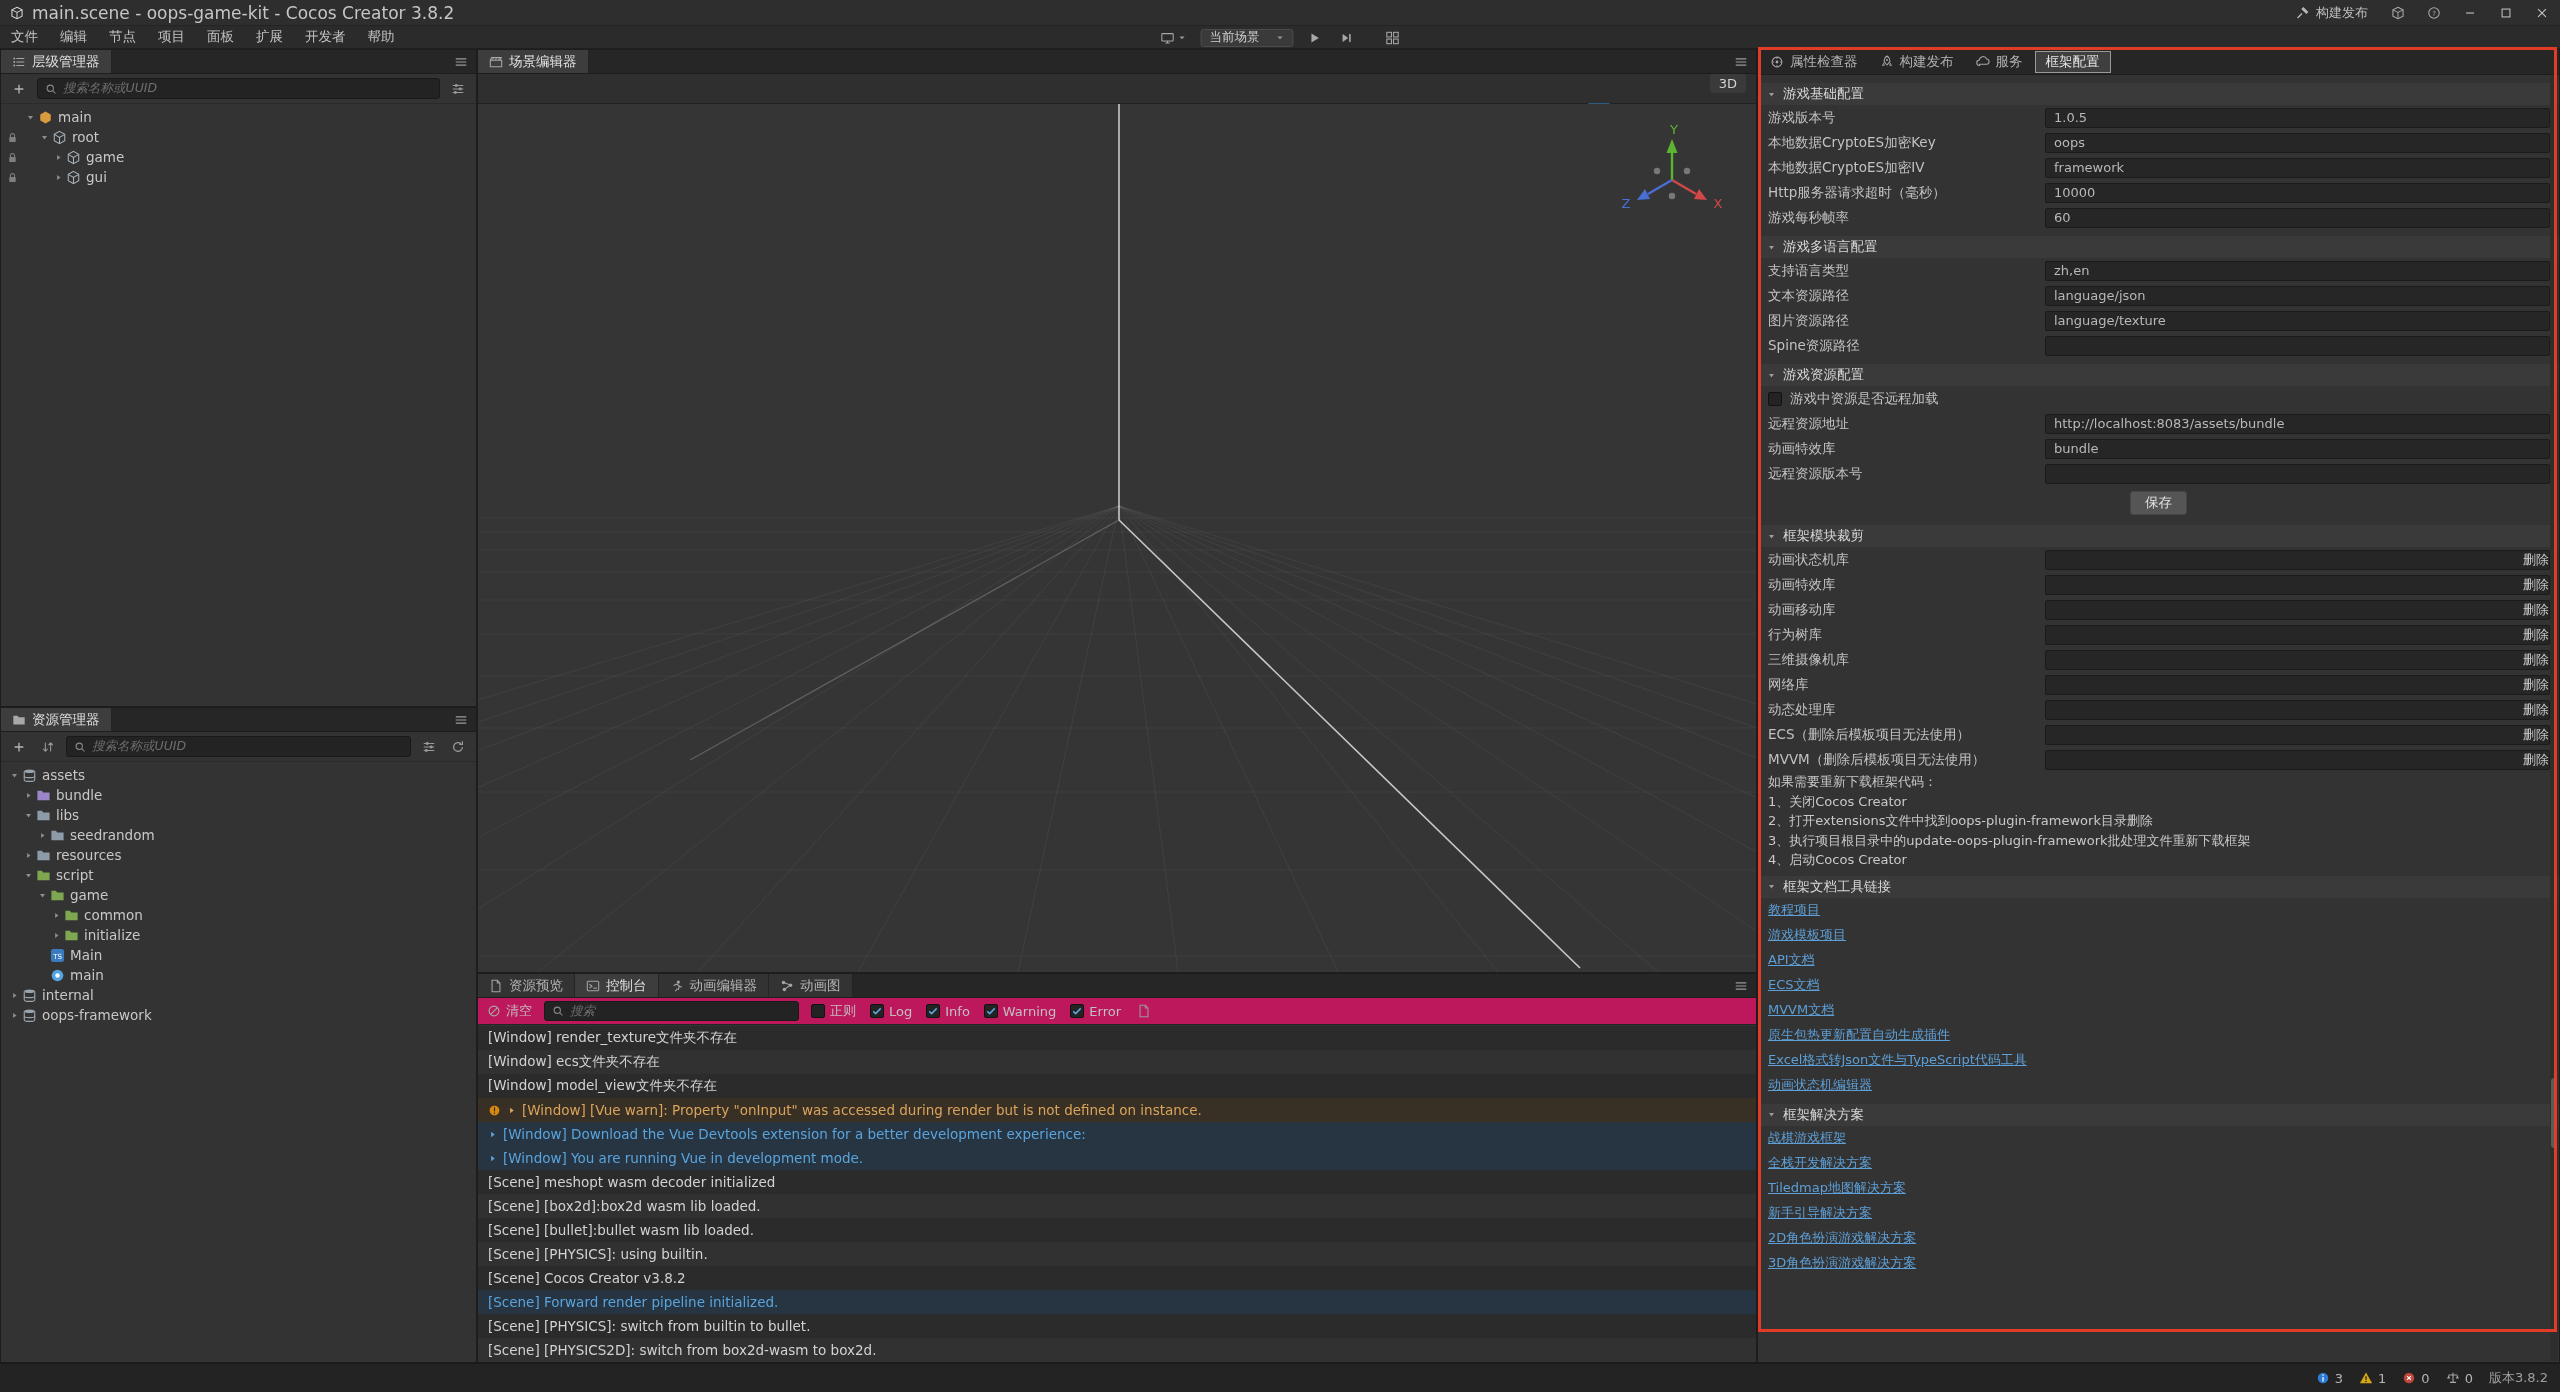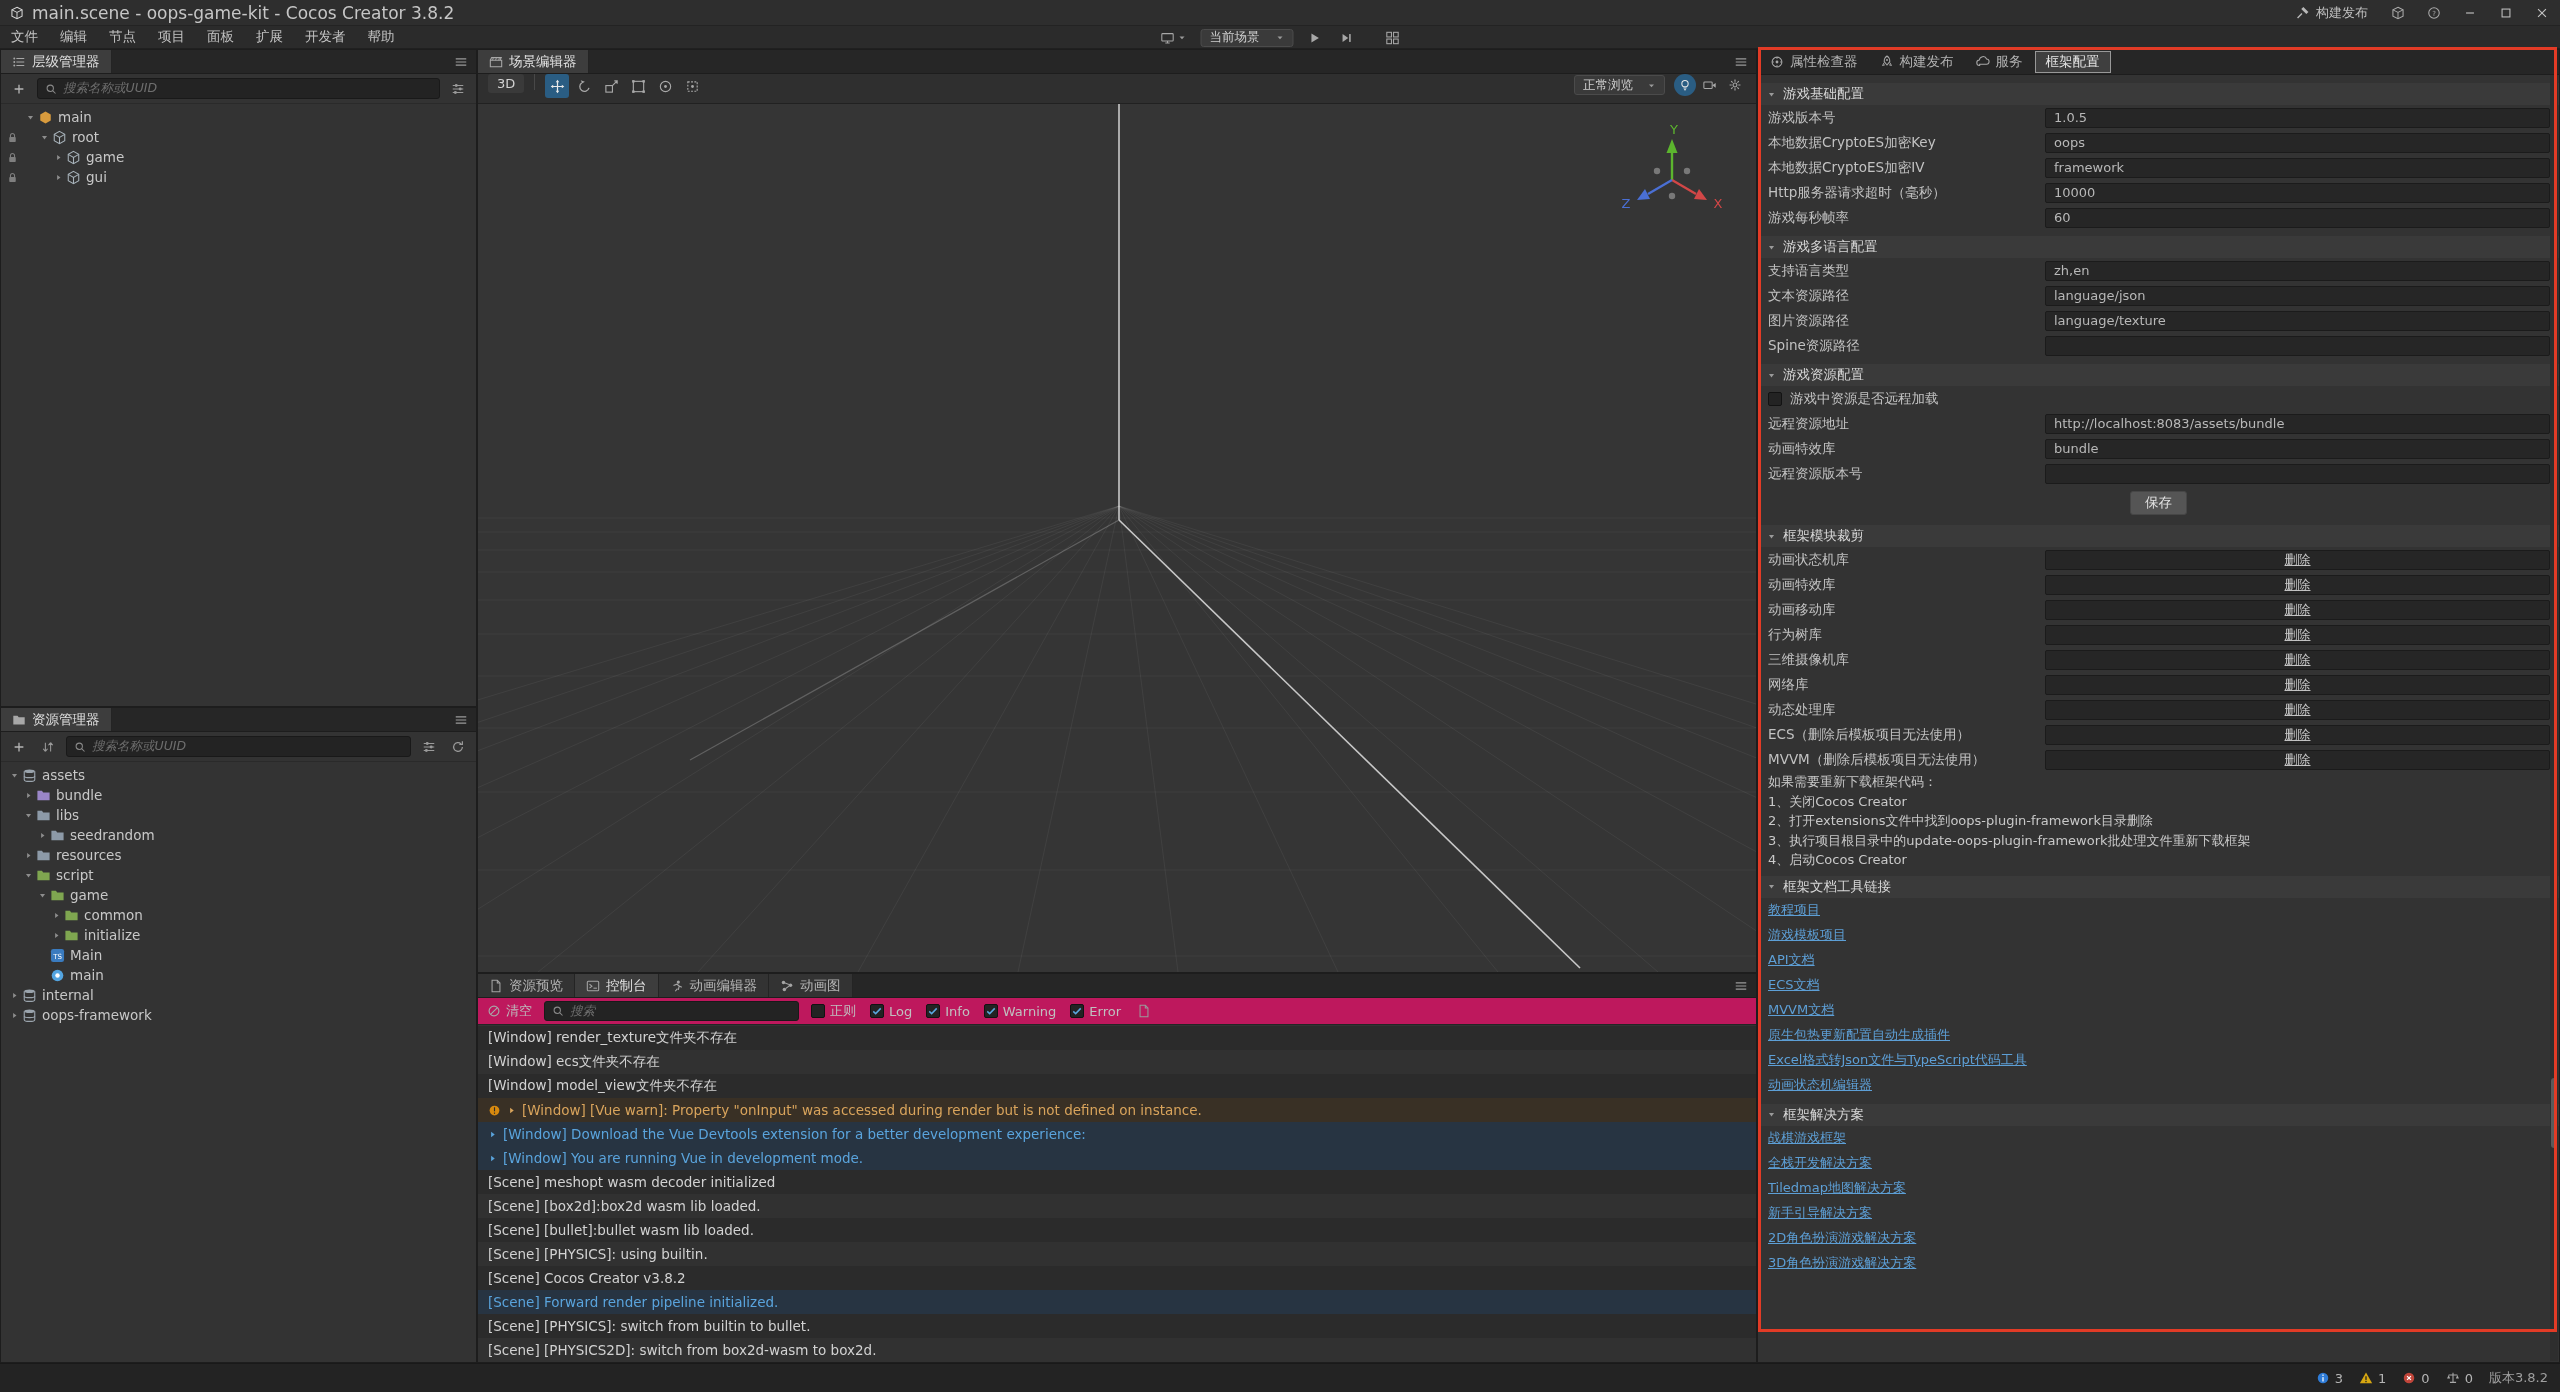--- a/index.html
+++ b/index.html
@@ -43,21 +43,21 @@
 
 .tree{padding-top:3px;overflow:hidden;}
 .tree-row{height:20px;display:flex;align-items:center;position:relative;}
 .lock-slot{position:absolute;left:5px;width:13px;height:13px;display:flex;}
 .indent{flex-shrink:0;}
 .tree-arrow{width:15px;height:12px;display:flex;align-items:center;justify-content:center;flex-shrink:0;}
 .tree-arrow svg{width:9px;height:9px;}
 .icn.tree-icn{width:15px;height:15px;}
 .tree-label{font-size:13.5px;color:#c8c8c8;margin-left:5px;white-space:nowrap;}
 
-.scene-toolbar{height:30px;background:#2f2f2f;border-bottom:1px solid #212121;display:flex;align-items:flex-start;padding:0 10px;gap:5px;}
+.scene-toolbar{height:30px;background:#2f2f2f;border-bottom:1px solid #212121;display:flex;align-items:flex-end;padding:0 10px;gap:5px;flex-direction:column;}
 .mode3d{font-size:13px;color:#d2d2d2;padding:2px 9px;border-radius:3px;background:#3a3a3a;}
 .vsep{width:1px;height:16px;background:#484848;margin:0 5px;}
 .tools{display:flex;align-items:center;gap:3px;}
 .tool-icon{width:24px;height:24px;border-radius:3px;display:flex;align-items:center;justify-content:center;}
 .tool-icon.active{background:#2a5d83;}
 .tool-icon svg{width:15px;height:15px;}
 .st-right{margin-left:auto;display:flex;align-items:center;gap:9px;}
 .view-select{display:flex;align-items:center;gap:14px;background:#3a3a3a;border:1px solid #4b4b4b;border-radius:3px;height:20px;padding:0 8px;font-size:12.5px;color:#cfcfcf;}
 .round-btn{width:22px;height:22px;border-radius:50%;display:flex;align-items:center;justify-content:center;}
 .round-btn svg{width:14px;height:14px;}
@@ -85,21 +85,21 @@
 .insp-tabbar{height:25px;background:#262626;display:flex;align-items:stretch;border-bottom:1px solid #1d1d1d;padding-left:2px;gap:2px;}
 .insp-tab{display:flex;align-items:center;gap:6px;padding:0 10px;font-size:13.5px;color:#b2b2b2;}
 .insp-tab.active{background:#3f3f3f;border:1px solid #989898;color:#e5e5e5;margin:1px 0;}
 .insp-body{position:absolute;top:25px;left:0;right:0;bottom:0;background:#333;overflow:hidden;padding-top:2px;}
 .sec-header{height:22px;margin-top:6px;background:#3a3a3a;display:flex;align-items:center;gap:7px;padding:0 9px;font-size:13.5px;color:#d8d8d8;}
 .sec-chev{display:inline-flex;width:9px;height:9px;}
 .sec-chev svg{width:9px;height:9px;}
 .field-row{height:25px;display:flex;align-items:center;padding:0 9px 0 10px;}
 .field-label{width:277px;flex-shrink:0;font-size:13.5px;color:#c2c2c2;white-space:nowrap;overflow:hidden;}
 .field-input{flex:1;height:20px;background:#262626;border:1px solid #1b1b1b;border-radius:2px;color:#b8b8b8;font-size:13px;padding:0 8px;font-family:inherit;outline:none;}
-.module-bar{flex:1;height:20px;background:#262626;border:1px solid #1b1b1b;border-radius:2px;display:flex;align-items:center;justify-content:center;text-decoration:underline;}
+.module-bar{flex:1;height:20px;background:#262626;border:1px solid #1b1b1b;border-radius:2px;display:flex;align-items:center;justify-content:flex-end;}
 .del-label{font-size:13px;color:#c9c9c9;}
 .check-row{height:25px;display:flex;align-items:center;gap:8px;padding-left:10px;font-size:13.5px;color:#c2c2c2;}
 .save-row{height:33px;display:flex;align-items:center;justify-content:center;}
 .save-btn{min-width:56px;height:24px;padding:0 14px;background:#555;border:1px solid #464646;border-radius:3px;color:#e2e2e2;font-size:13.5px;display:flex;align-items:center;justify-content:center;}
 .note-line{font-size:13px;color:#c9c9c9;line-height:19.5px;padding-left:10px;white-space:nowrap;}
 .link-row{height:25px;display:flex;align-items:center;padding-left:10px;}
 .link{font-size:13px;color:#5d9fd6;text-decoration:underline;white-space:nowrap;}
 .insp-scrollbar{position:absolute;right:1px;top:25px;bottom:1px;width:8px;background:#2e2e2e;}
 .insp-thumb{position:absolute;left:1px;width:6px;top:78%;height:70px;background:#5a5a5a;border-radius:3px;}
 

